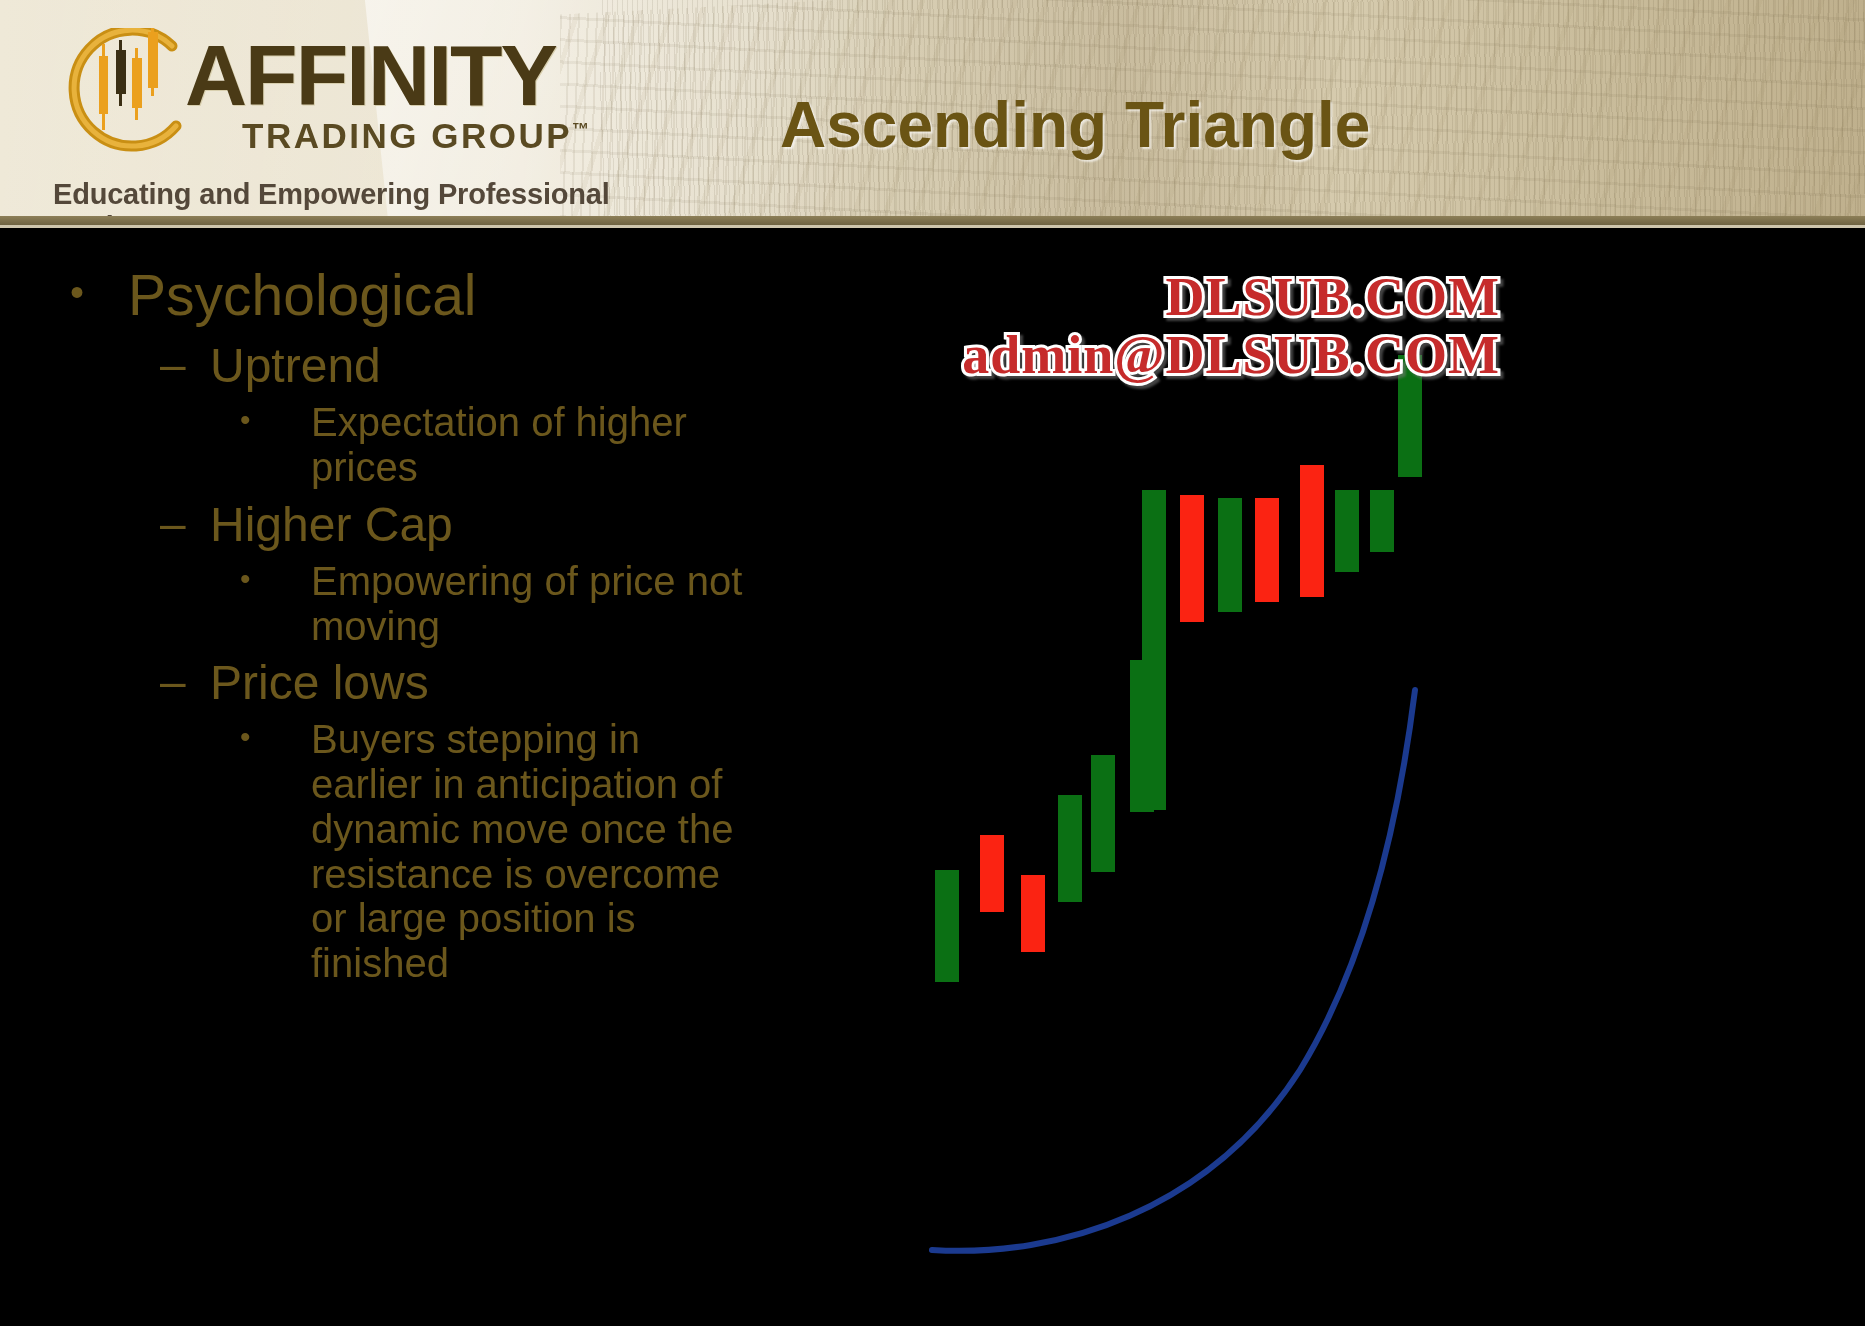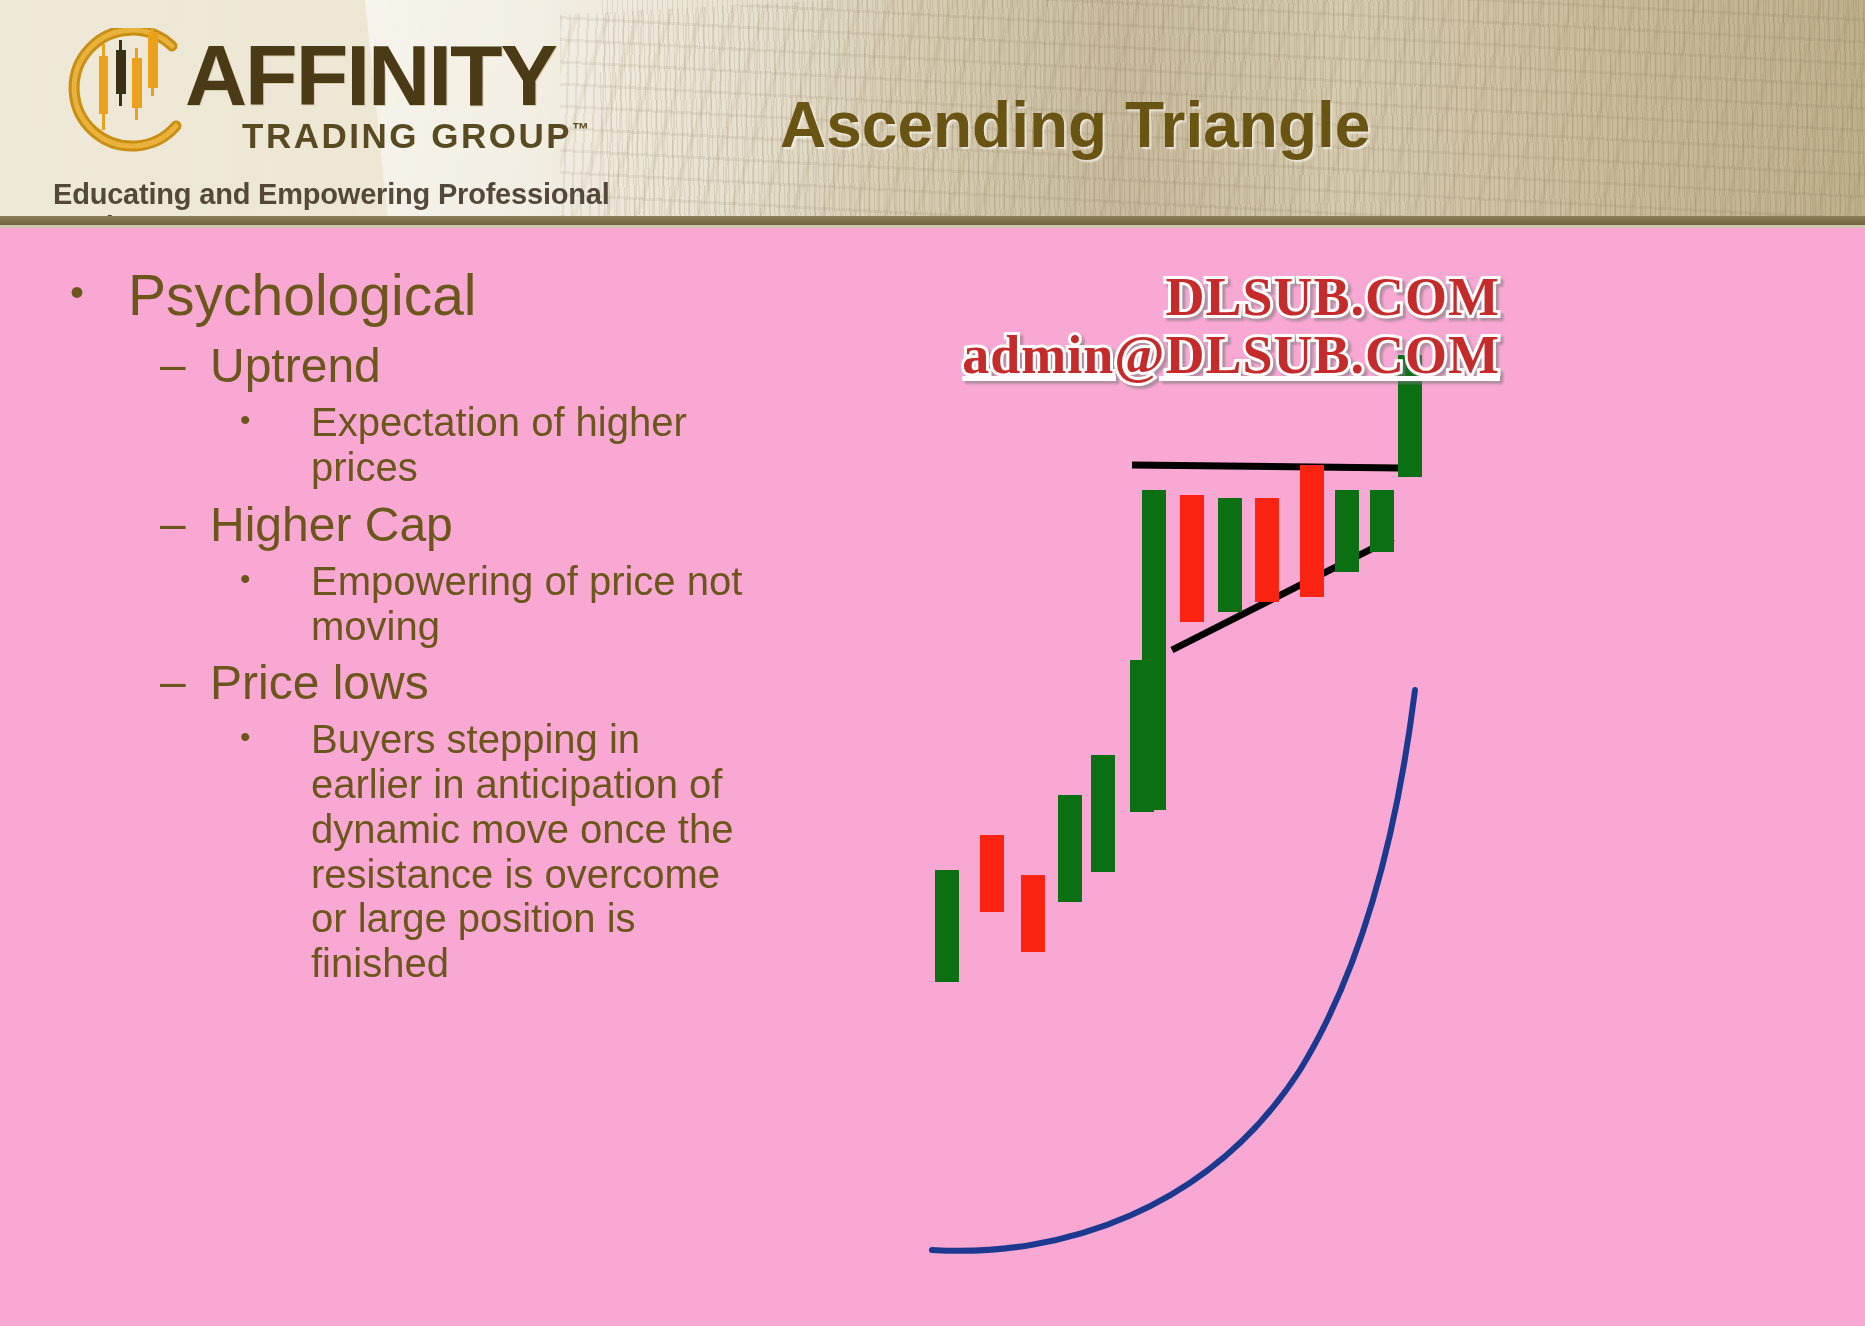--- a/index.html
+++ b/index.html
@@ -2,21 +2,21 @@
 <html><head>
 <meta charset="utf-8">
 <style>
   html,body{margin:0;padding:0;}
   body{
     width:1865px;height:1326px;
     background:#fffffd;
     font-family:"Liberation Sans", sans-serif;
     overflow:hidden;position:relative;
   }
-  #slide{position:absolute;inset:0;background:#f9a8d4;}
+  #slide{position:absolute;inset:0;background:#000000;}
 
   
   #header{
     position:absolute;left:0;top:0;width:1865px;height:222px;
     background:
       linear-gradient(100deg, rgba(255,255,255,0.0) 0%, rgba(255,255,255,0.25) 40%, rgba(255,255,255,0.0) 70%),
       linear-gradient(90deg,#efe9d8 0%, #e9e1cc 28%, #cfc3a3 48%, #c4b695 60%, #d6cbae 72%, #c9bc9b 86%, #bfb08d 100%);
     overflow:hidden;
   }
   #header .texture{
@@ -110,21 +110,21 @@
     text-align:right;line-height:1.0;
     color:#c62b2b;
     pointer-events:none;
   }
   #watermark .wline{
     font-size:54px;letter-spacing:1px;
     -webkit-text-stroke:6px #ffffff;
     paint-order:stroke fill;
     filter:drop-shadow(3px 3px 1px rgba(120,120,120,.55));
   }
-  #watermark .wline.l2{font-size:54px;margin-top:4px;text-decoration:underline;}
+  #watermark .wline.l2{font-size:54px;margin-top:4px;}
 </style>
 </head>
 <body>
 
 <div id="slide">
 
   <div id="header">
     <div class="sheen"></div>
     <div class="texture"></div>
     <div class="texture2"></div>

